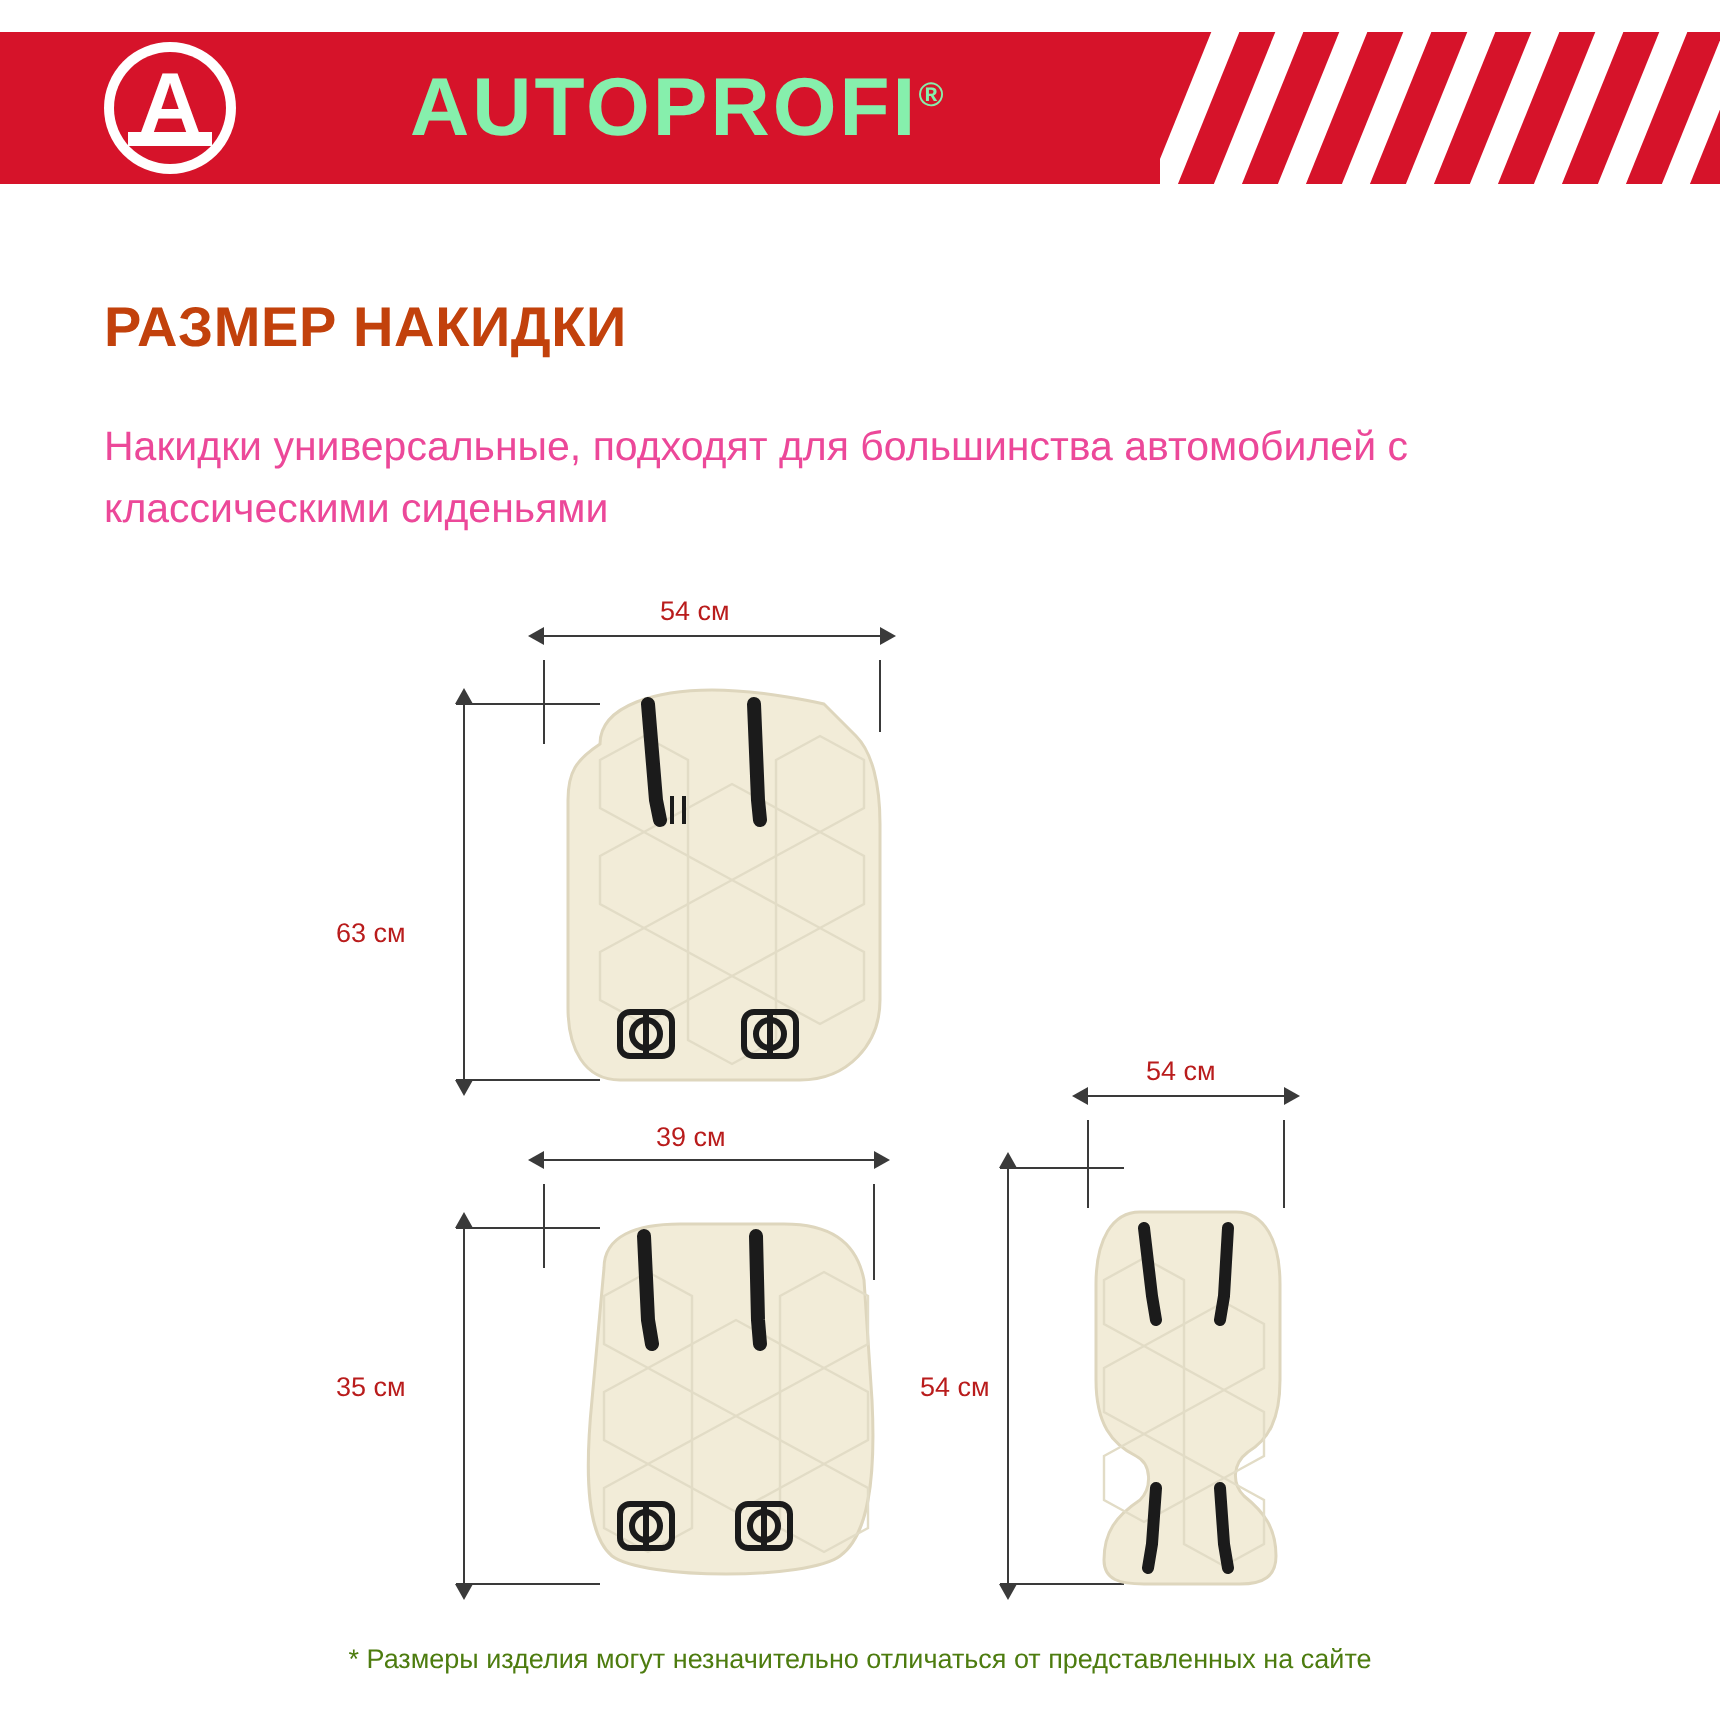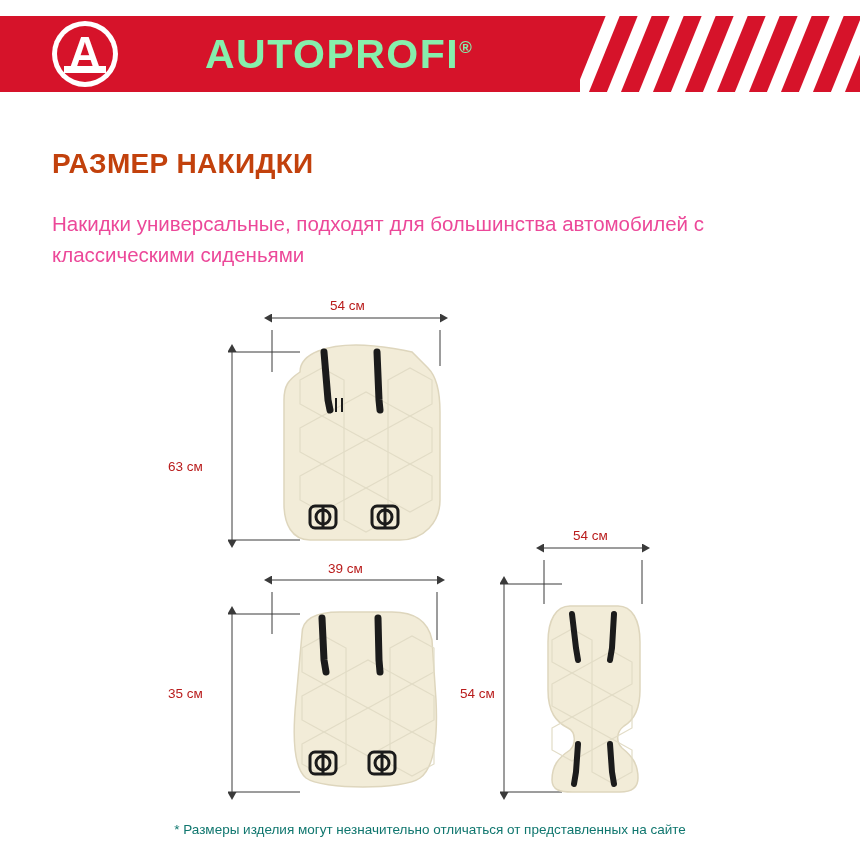--- a/index.html
+++ b/index.html
@@ -143,21 +143,21 @@
     white-space: nowrap;
   }
 
   .footnote {
     position: absolute;
     left: 0;
     top: 822px;
     width: 860px;
     text-align: center;
     font-size: 13.5px;
-    color: #0f766e;
+    color: #4d7c0f;
   }
 </style>
 </head>
 <body>
 
 <div class="header">
   <div class="logo-mark">
     <div class="ring"></div>
     <div class="ring-inner"></div>
     <div class="a-letter">A</div>

